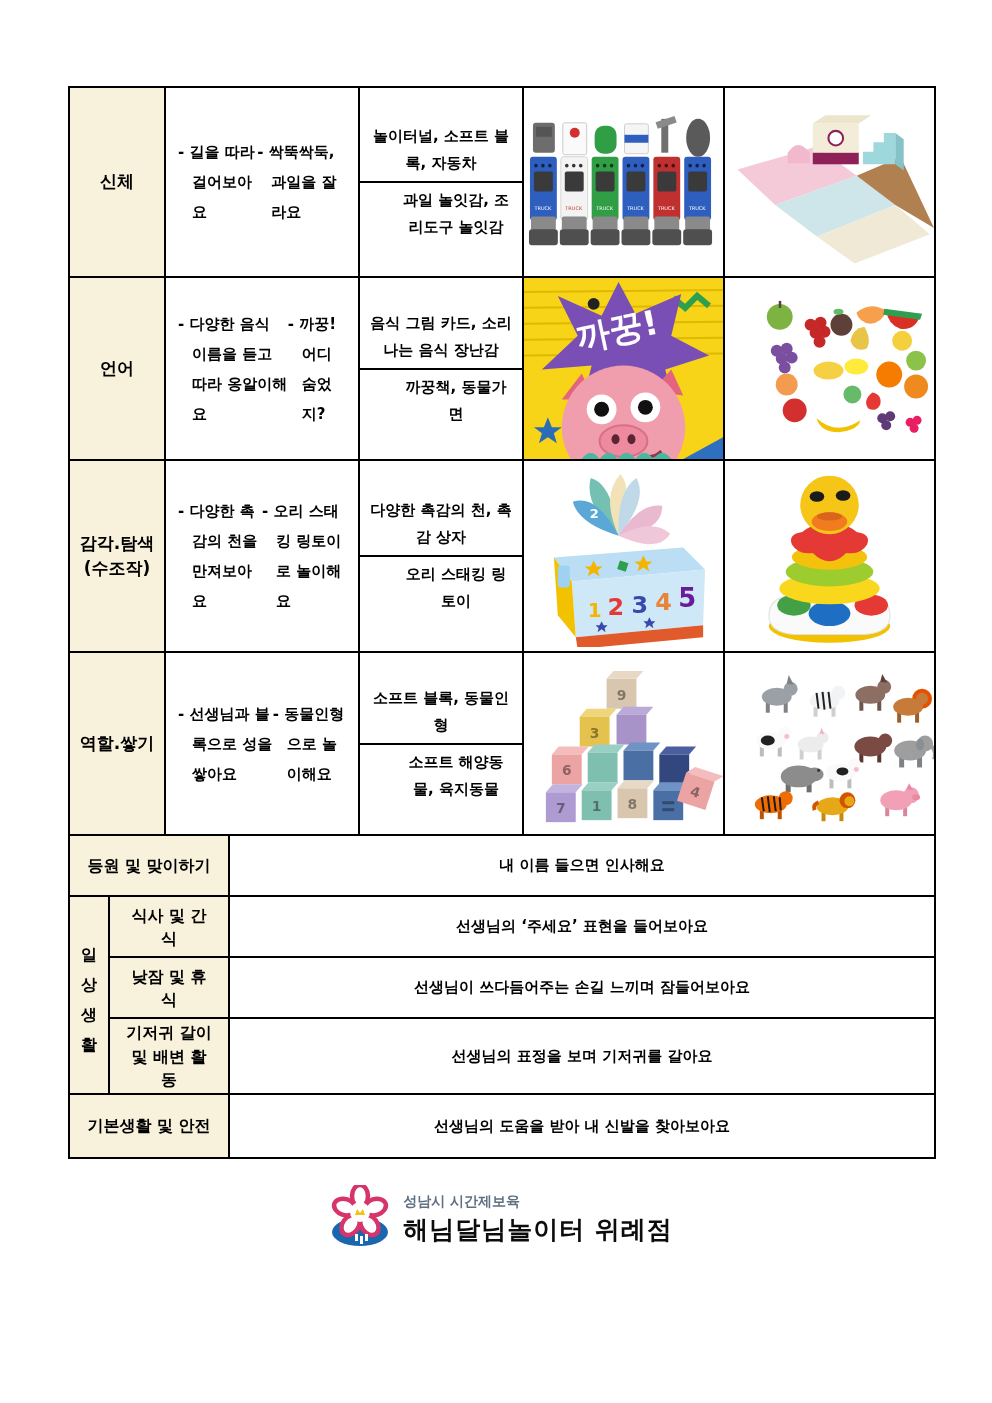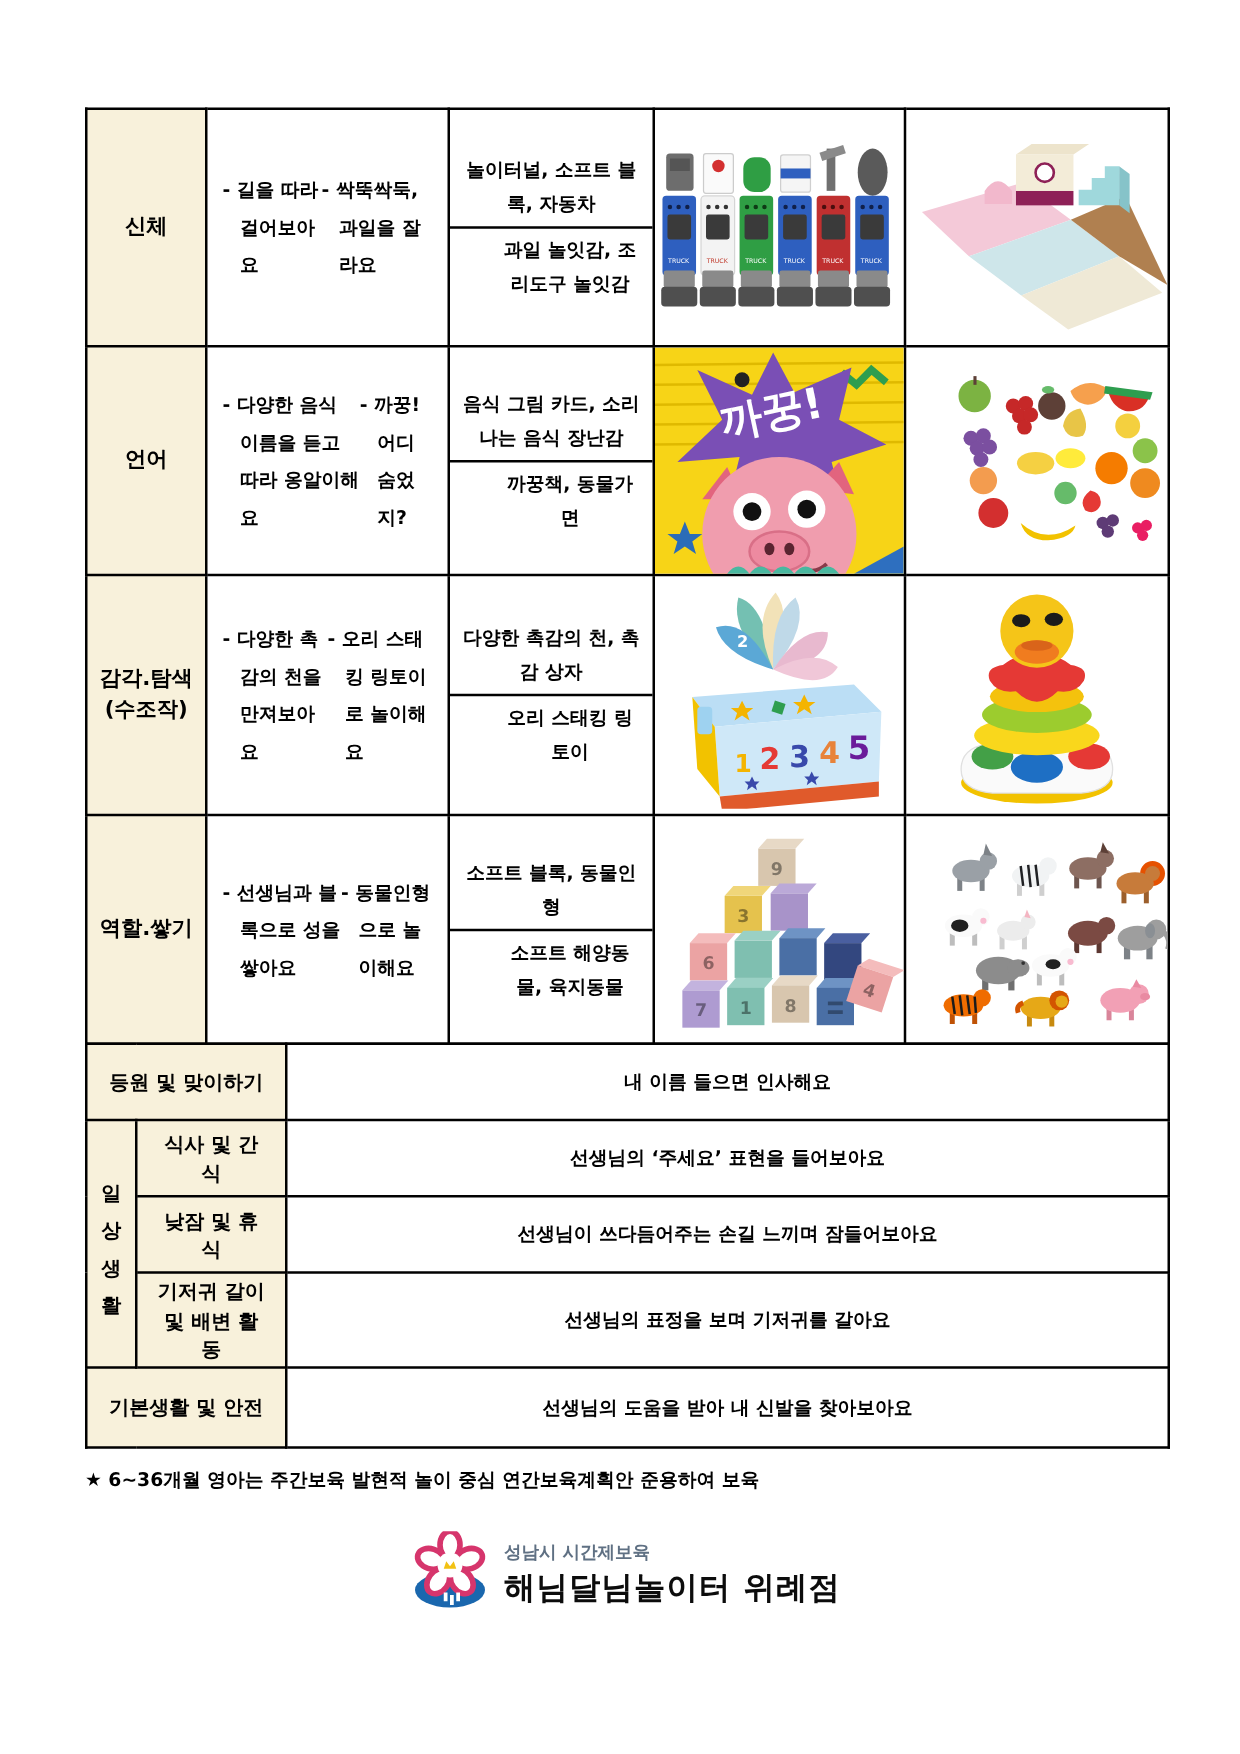--- a/index.html
+++ b/index.html
@@ -589,21 +589,20 @@
       <td class="cnt">선생님의 표정을 보며 기저귀를 갈아요</td>
     </tr>
     <tr style="height:64px">
       <td colspan="2" class="beige lbl">기본생활 및 안전</td>
       <td class="cnt">선생님의 도움을 받아 내 신발을 찾아보아요</td>
     </tr>
   </tbody>
     </table>
 
   <div class="footnotes">
-    <div class="footnote">★ 6~36개월 영아는 주간보육 발현적 놀이 중심 연간보육계획안 준용하여 보육</div>
   </div>
 
   <div class="logo-row">
     <span>
       <svg width="62" height="64" viewBox="0 0 62 64">
         <ellipse cx="31" cy="47" rx="28" ry="14" fill="var(--color-logo_blue,#1A67AE)"></ellipse>
         <g fill="#fff" stroke="var(--color-logo_pink,#D6356C)" stroke-width="4.5">
           <ellipse cx="31" cy="11" rx="8" ry="11"></ellipse>
           <ellipse cx="31" cy="11" rx="8" ry="11" transform="rotate(72 31 27)"></ellipse>
           <ellipse cx="31" cy="11" rx="8" ry="11" transform="rotate(144 31 27)"></ellipse>

